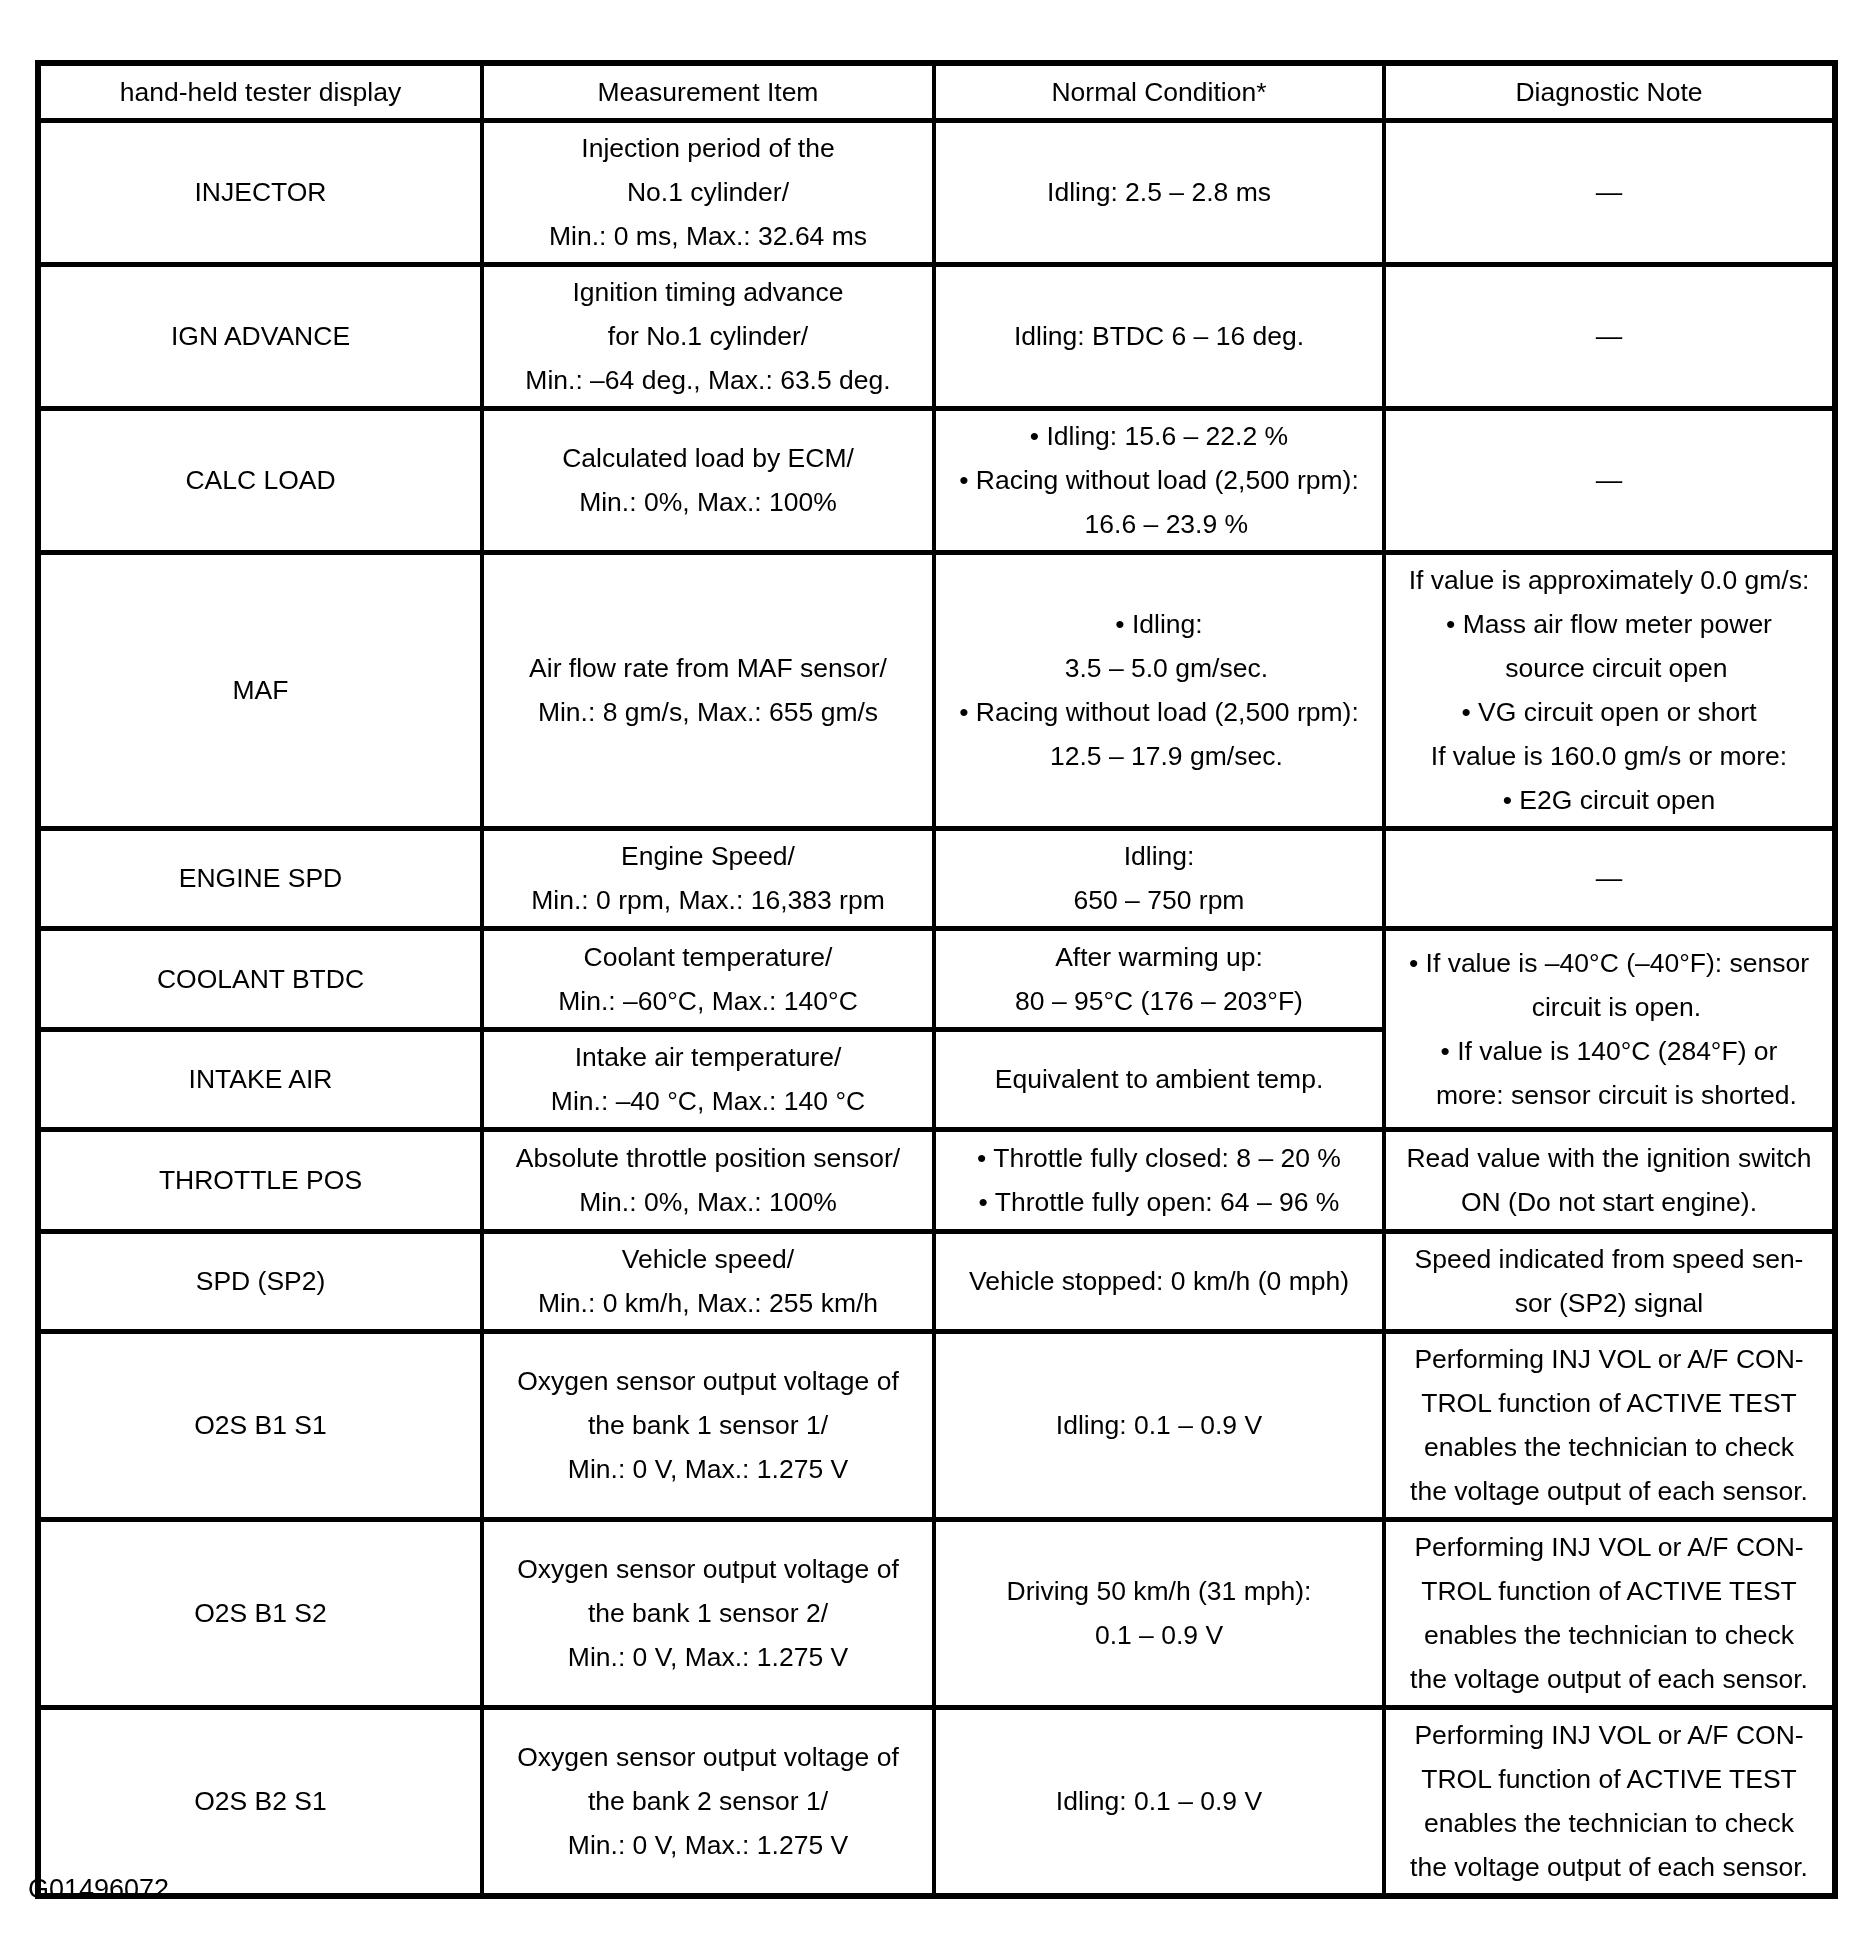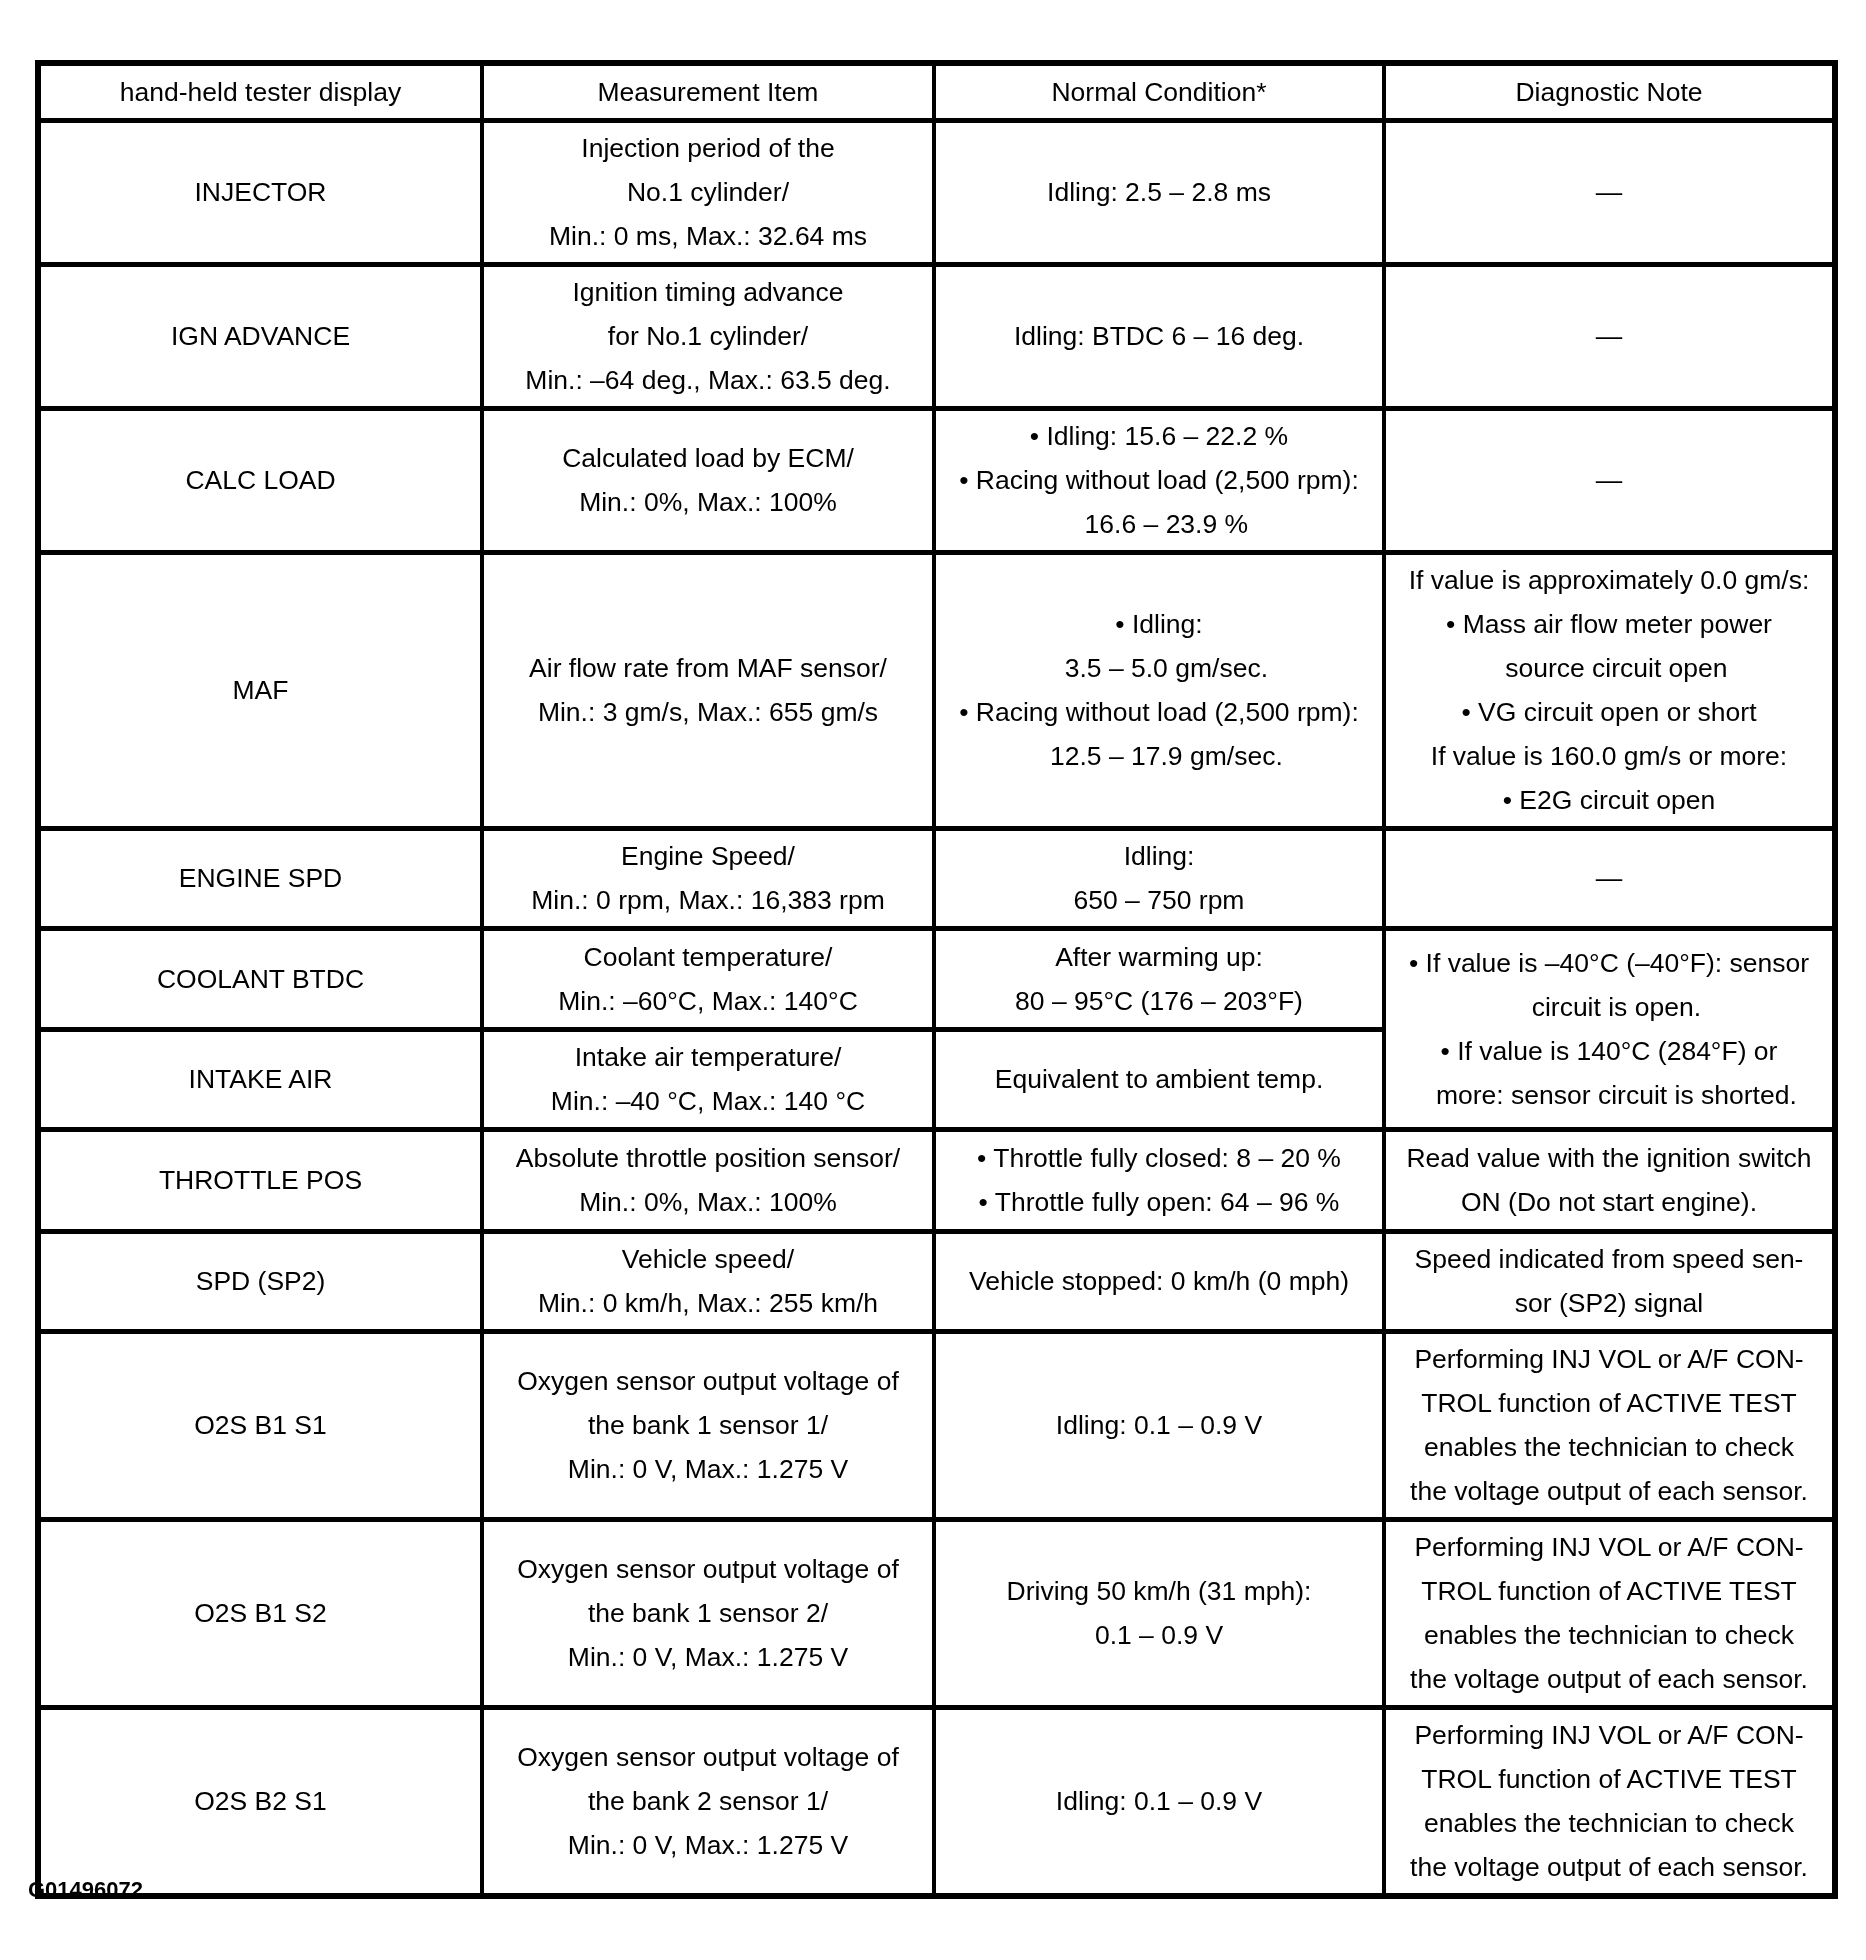--- a/index.html
+++ b/index.html
@@ -36,23 +36,22 @@
     white-space: pre-wrap;
     padding: 3.5px 7px;
     overflow: hidden;
   }
   .c { text-align: center; }
   .l { text-align: center; padding-left: 10.6px; }
   .figure-code {
     position: absolute;
     left: 28px;
     top: 1872px;
-    font-size: 22px;
+    font-size: 27px;
     line-height: 35px;
-    font-weight: bold;
   }
 </style>
 </head>
 <body>
 
 <div class="page">
 
   <table class="spec">
     <colgroup>
       <col style="width:444px">
@@ -93,21 +92,21 @@
 Min.: 0%, Max.: 100%</td>
       <td class="l">• Idling: 15.6 – 22.2 %
 • Racing without load (2,500 rpm):
   16.6 – 23.9 %</td>
       <td class="c">—</td>
     </tr>
 
     <tr style="height:273px">
       <td class="c">MAF</td>
       <td class="c">Air flow rate from MAF sensor/
-Min.: 3 gm/s, Max.: 655 gm/s</td>
+Min.: 8 gm/s, Max.: 655 gm/s</td>
       <td class="l">• Idling:
   3.5 – 5.0 gm/sec.
 • Racing without load (2,500 rpm):
   12.5 – 17.9 gm/sec.</td>
       <td class="l">If value is approximately 0.0 gm/s:
 • Mass air flow meter power
   source circuit open
 • VG circuit open or short
 If value is 160.0 gm/s or more:
 • E2G circuit open</td>

